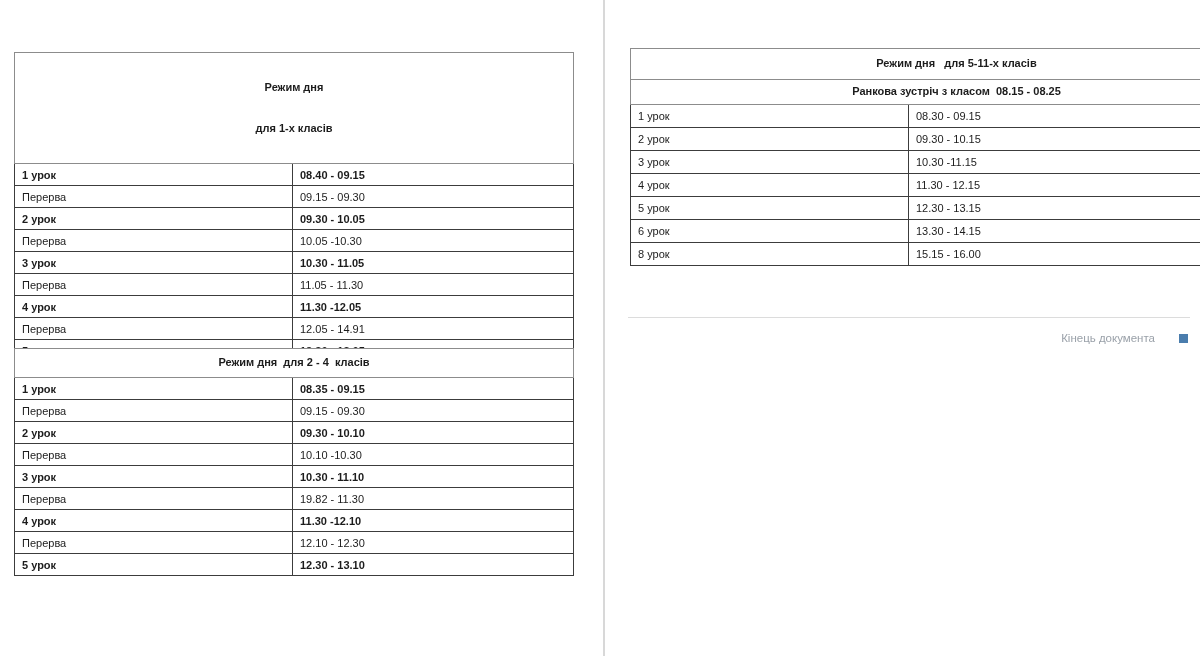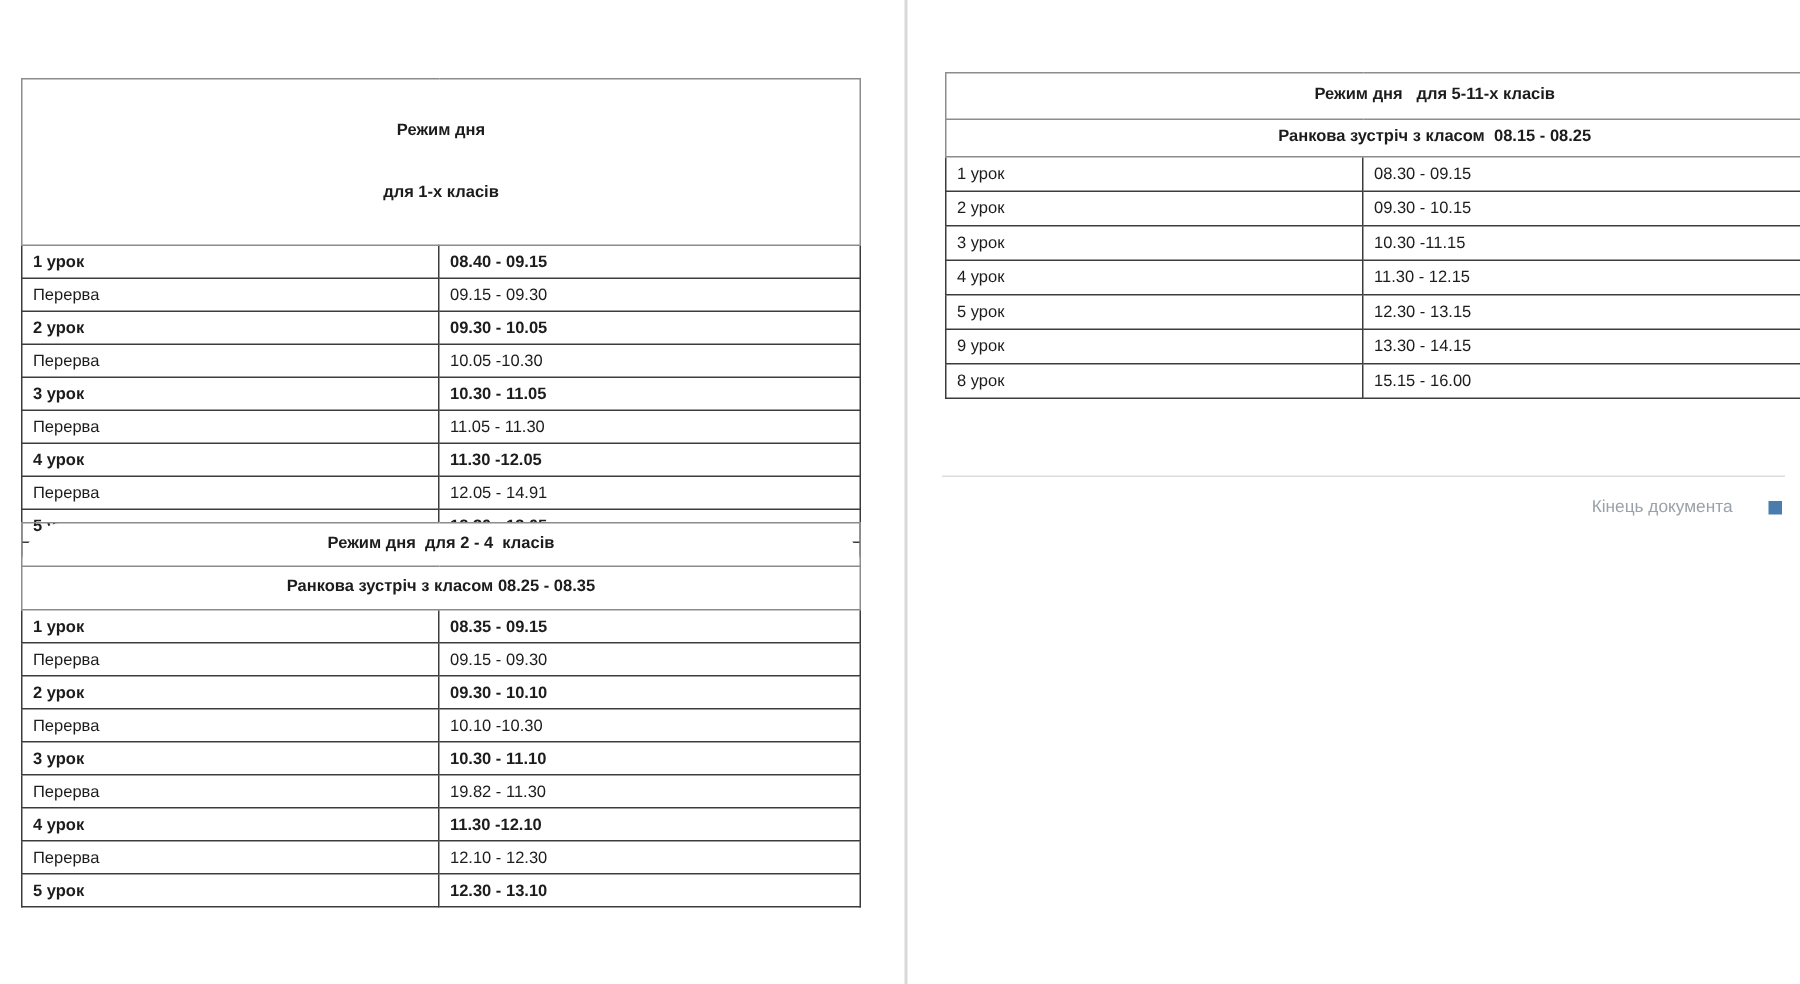--- a/index.html
+++ b/index.html
@@ -18,21 +18,21 @@
   }
   table.schedule td {
     border:1px solid #3c3c3c; padding:0 7px; height:21px;
     vertical-align:middle; overflow:hidden; white-space:nowrap;
   }
   tr.head td {
     border-color:#8c8c8c; text-align:center; font-weight:bold;
     white-space:pre-wrap; line-height:1.25;
   }
   #t1 { left:14px;  top:52px;  width:560px; }
-  #t2 { left:14px;  top:348px; width:560px;border-radius:31px; }
+  #t2 { left:14px;  top:348px; width:560px; }
   #t3 { left:630px; top:48px;  width:653px; }
   #t1 tr.head td { height:32px;margin-top:48px; }
   #t2 tr.head td { height:28px; }
   #t3 tr.head.h1 td { height:30px; }
   #t3 tr.head.h2 td { height:24px; }
   #t3 td { height:22px; }
   tr.b td { font-weight:bold; }
   tr.footer td { height:27px; }
   .gpd-label {
     font-weight:bold; font-style:italic; display:inline-block; width:190px;
@@ -111,23 +111,20 @@
 
 <table class="schedule" id="t2">
   <colgroup>
       <col style="width:278px">
       <col>
     </colgroup>
   <tbody>
     <tr class="head">
       <td colspan="2">Режим дня  для 2 - 4  класів</td>
     </tr>
-    <tr class="head">
-      <td colspan="2">Ранкова зустріч з класом 08.25 - 08.35</td>
-    </tr>
     <tr class="b">
         <td>1 урок</td>
         <td>08.35 - 09.15</td>
       </tr>
     <tr>
         <td>Перерва</td>
         <td>09.15 - 09.30</td>
       </tr>
     <tr class="b">
         <td>2 урок</td>
@@ -186,21 +183,21 @@
       </tr>
     <tr>
         <td>4 урок</td>
         <td>11.30 - 12.15</td>
       </tr>
     <tr>
         <td>5 урок</td>
         <td>12.30 - 13.15</td>
       </tr>
     <tr>
-        <td>9 урок</td>
+        <td>6 урок</td>
         <td>13.30 - 14.15</td>
       </tr>
     <tr>
         <td>8 урок</td>
         <td>15.15 - 16.00</td>
       </tr>
   </tbody>
 </table>
 
 <div class="rule"></div>

